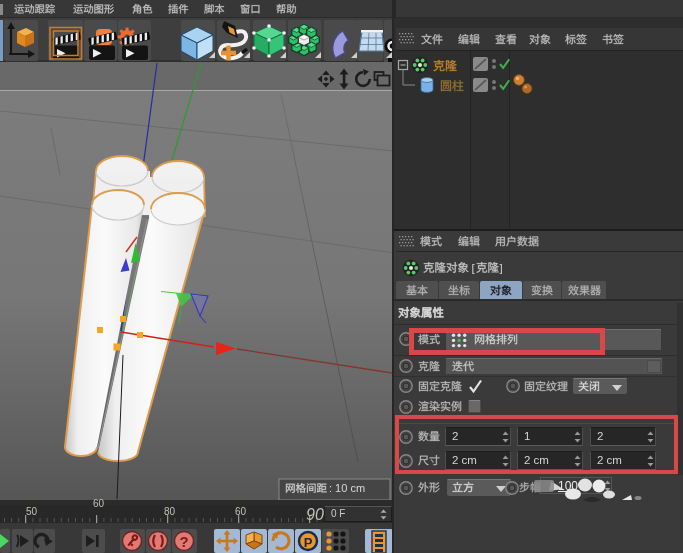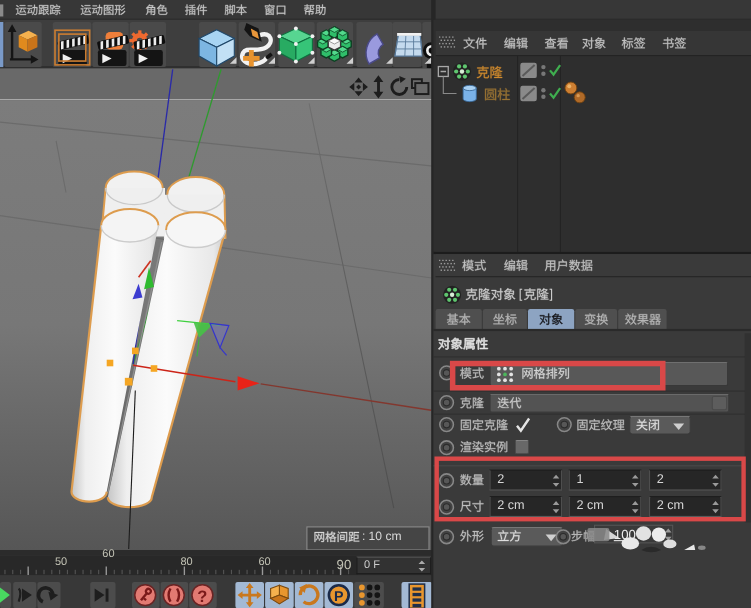--- a/index.html
+++ b/index.html
@@ -344,25 +344,25 @@
 <rect x="295.1" y="13" width="1" height="4" fill="#555"></rect>
 <rect x="302.2" y="13" width="1" height="4" fill="#555"></rect>
 <rect x="309.3" y="13" width="1" height="4" fill="#555"></rect>
 <rect x="316.4" y="13" width="1" height="4" fill="#555"></rect>
 <rect x="25" y="10" width="1.2" height="8" fill="#999"></rect>
 <rect x="96" y="10" width="1.2" height="8" fill="#999"></rect>
 <rect x="167" y="10" width="1.2" height="8" fill="#999"></rect>
 <rect x="238" y="10" width="1.2" height="8" fill="#999"></rect>
 <rect x="309" y="10" width="1.2" height="8" fill="#999"></rect>
 </svg>
-<div class="lat" style="left:34px;top:505.5px;font-size:10px;color:#c2c2b4;padding-left:16px;">50</div>
+<div class="lat" style="left:10px;top:505.5px;font-size:10px;color:#c2c2b4;padding-left:16px;">50</div>
 <div class="lat" style="left:93px;top:498px;font-size:10px;color:#c2c2b4;">60</div>
 <div class="lat" style="left:164px;top:505.5px;font-size:10px;color:#c2c2b4;">80</div>
 <div class="lat" style="left:235px;top:505.5px;font-size:10px;color:#c2c2b4;">60</div>
-<div class="lat" style="left:306px;top:505.5px;font-size:12px;color:#c2c2b4;">90</div>
+<div class="lat" style="left:306px;top:505.5px;font-size:16px;color:#c2c2b4;font-style:italic;">90</div>
 <div class="abs" style="left:324px;top:506px;width:68px;height:16px;background:#323232;border:1px solid #1c1c1c;border-top-color:#555"></div>
 <div class="lat" style="left:331px;top:508px;font-size:10px;color:#cccccc;">0 F</div>
 <svg class="abs" style="left:379px;top:509px" width="9" height="11">
       <path d="M4.5 0.5 l-3 3.2 h6 z M4.5 10.5 l-3 -3.2 h6 z" fill="#aaa"></path>
     </svg>
 <div class="abs" style="left:0px;top:523px;width:394px;height:30px;background:#383838"></div>
 <svg class="abs" style="left:0;top:523px" width="394" height="30" viewBox="0 0 394 30">
 <rect x="0" y="6" width="10" height="24" rx="2" fill="#4c4c4c"></rect>
 <rect x="12" y="6" width="21" height="24" rx="2" fill="#4c4c4c"></rect>
 <rect x="34" y="6" width="21" height="24" rx="2" fill="#4c4c4c"></rect>

